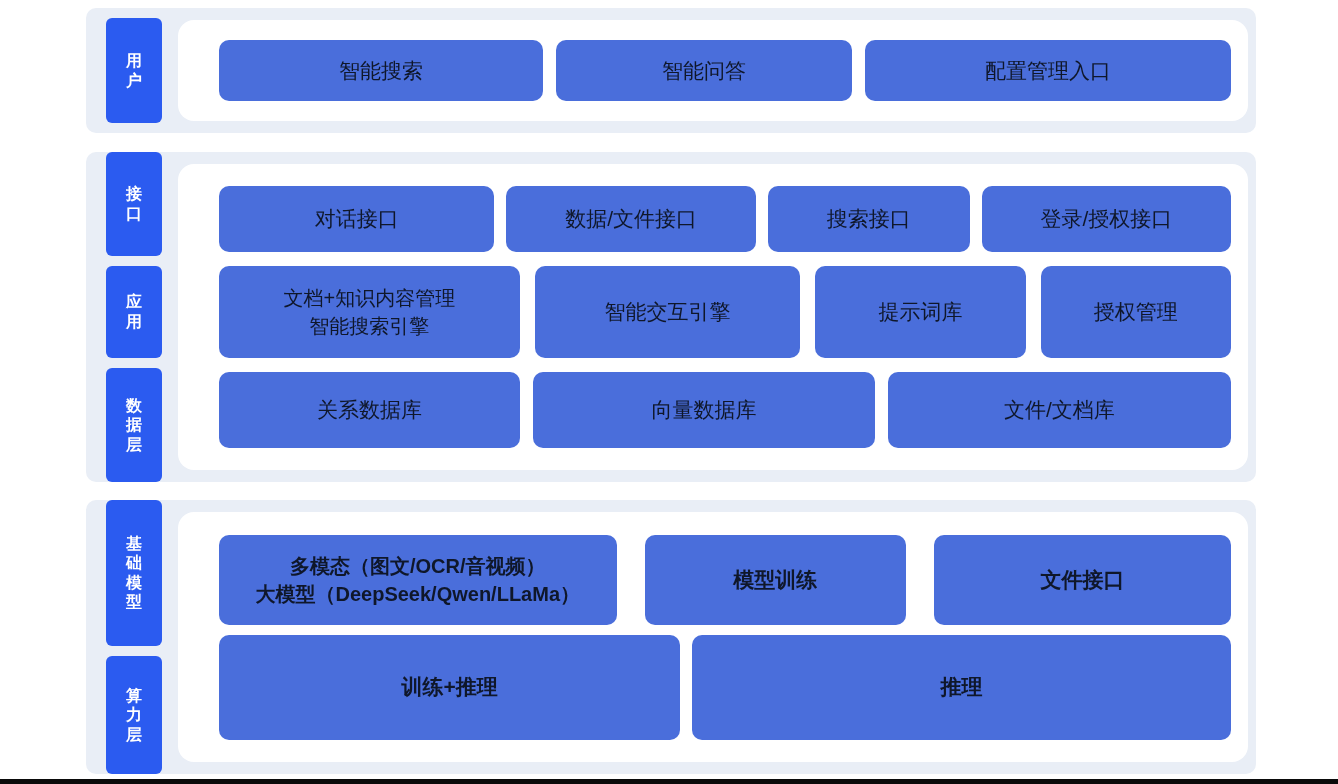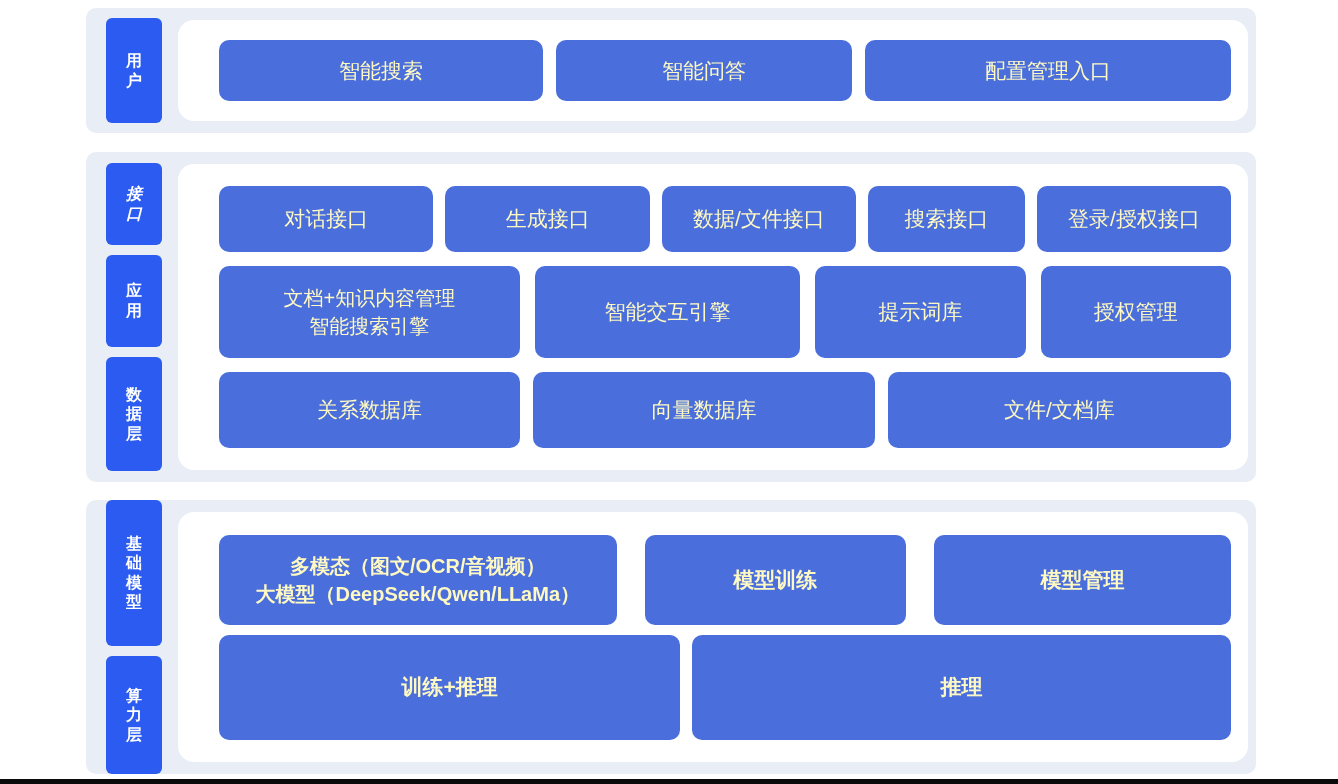--- a/index.html
+++ b/index.html
@@ -21,21 +21,21 @@
     display:flex;flex-direction:column;align-items:stretch;
     justify-content:center;gap:10px;
   }
   .badge{
     background:#2b5bf0;border-radius:6px;color:#ffffff;
     font-weight:bold;font-size:16px;line-height:1.22;
     display:flex;align-items:center;justify-content:center;text-align:center;
   }
   .badge span{display:block;width:1.05em;word-break:break-all;}
   .badge.h105{height:105px;}
-  .badge.h82{height:82px;font-style:italic;}
+  .badge.h82{height:104px;}
   .badge.h92{height:92px;text-align:center;}
   .badge.h114{height:114px;}
   .badge.h118{height:150px;}
   .badge.h122{height:122px;}
 
   .panel{
     position:absolute;left:92px;right:8px;top:12px;bottom:12px;
     background:#ffffff;border-radius:16px;
     display:flex;flex-direction:column;justify-content:center;
     padding:0 17px 0 41px;box-sizing:border-box;gap:14px;
@@ -46,21 +46,21 @@
   .row.g15{gap:15px;border-radius:8px;}
   .row.g28{gap:28px;}
   .row.h61{height:61px;}
   .row.h66{height:66px;}
   .row.h92{height:92px;}
   .row.h76{height:76px;}
   .row.h90{height:90px;}
   .row.h105{height:105px;}
 
   .blk{
-    background:#4a6edb;border-radius:10px;color:#fef9c3;
+    background:#4a6edb;border-radius:10px;color:#0f172a;
     display:flex;flex-direction:column;align-items:center;justify-content:center;
     text-align:center;font-size:21px;line-height:1.4;
   }
   .blk .l2{font-size:20px;}
 
   #bottom-rule{
     position:absolute;left:0;right:0;bottom:0;height:5px;background:#0a0a0a;
   }
 </style>
 </head>
@@ -96,23 +96,20 @@
       <span>应用</span>
     </div>
     <div class="badge h114">
       <span>数据层</span>
     </div>
   </div>
   <div class="panel">
     <div class="row h66 g12">
       <div class="blk" style="flex:221 0 0">
         <span>对话接口</span>
-      </div>
-      <div class="blk" style="flex:211 0 0">
-        <span>生成接口</span>
       </div>
       <div class="blk" style="flex:200 0 0">
         <span>数据/文件接口</span>
       </div>
       <div class="blk" style="flex:162 0 0">
         <span>搜索接口</span>
       </div>
       <div class="blk" style="flex:200 0 0">
         <span>登录/授权接口</span>
       </div>
@@ -158,21 +155,21 @@
   <div class="panel" style="gap:10px;font-weight:bold;">
     <div class="row h90 g28">
       <div class="blk" style="flex:395 0 0">
         <span class="l2">多模态（图文/OCR/音视频）</span>
         <span class="l2">大模型（DeepSeek/Qwen/LLaMa）</span>
       </div>
       <div class="blk" style="flex:260 0 0">
         <span>模型训练</span>
       </div>
       <div class="blk" style="flex:295 0 0">
-        <span>模型管理</span>
+        <span>文件接口</span>
       </div>
     </div>
     <div class="row h105 g12">
       <div class="blk" style="flex:462 0 0">
         <span>训练+推理</span>
       </div>
       <div class="blk" style="flex:540 0 0">
         <span>推理</span>
       </div>
     </div>

